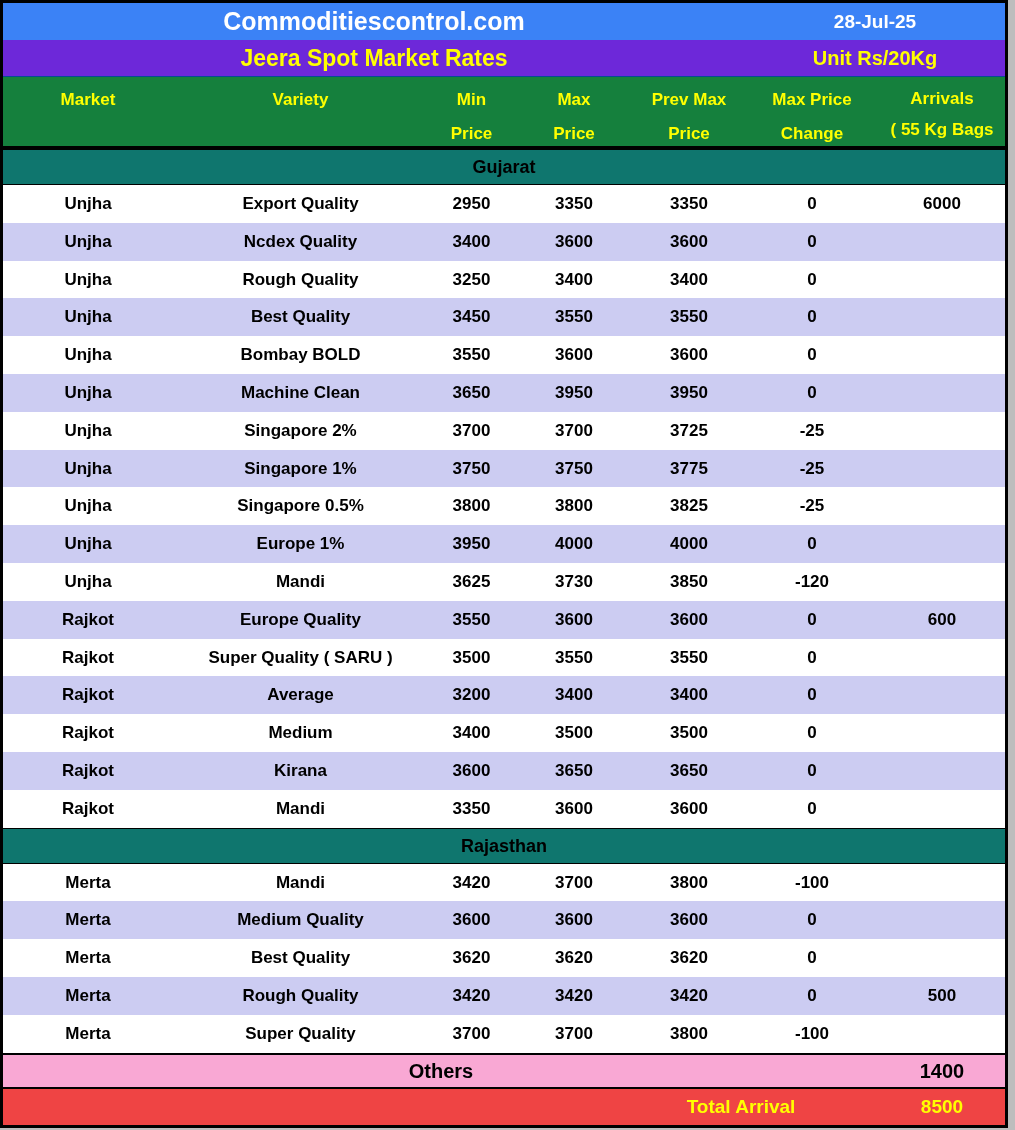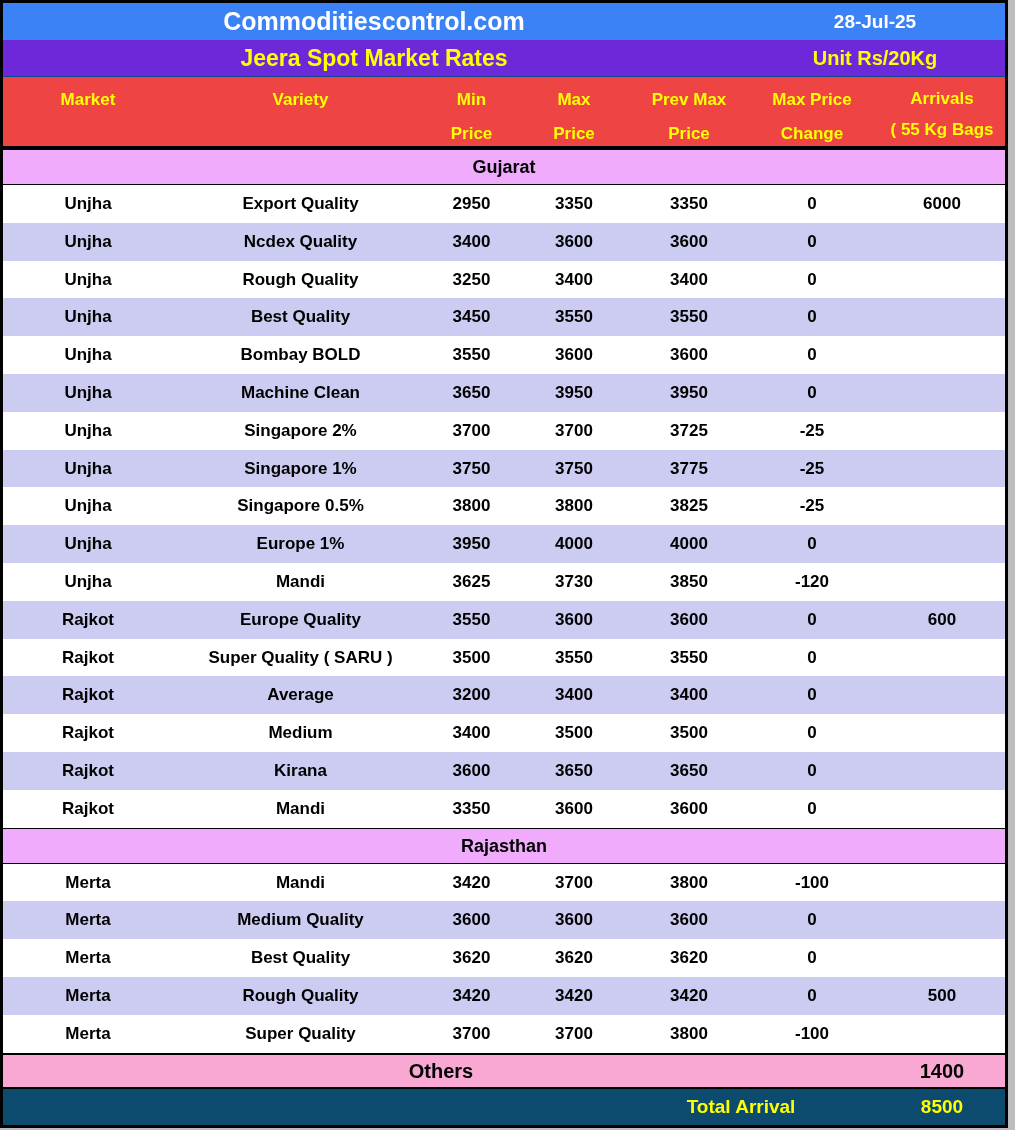--- a/index.html
+++ b/index.html
@@ -34,21 +34,21 @@
     display: flex;
     align-items: center;
   }
   .titlebar .left-span { width: 742px; text-align: center; }
   .titlebar .right-span { flex: 1; text-align: center; }
   .title { color: #ffff00; font-size: 23px; }
   .unit { color: #ffff00; font-size: 20px; }
   
   .colheader {
     height: 72px;
-    background: #ef4444;
+    background: #15803d;
     border-bottom: 3px solid #000;
     display: flex;
     overflow: hidden;
   }
   .colheader .hcell {
     color: #ffff00;
     font-size: 17px;
     text-align: center;
     padding-top: 6px;
     line-height: 34px;
@@ -60,21 +60,21 @@
   .c-market  { width: 170px; }
   .c-variety { width: 255px; }
   .c-min     { width: 87px;  }
   .c-max     { width: 118px; }
   .c-prev    { width: 112px; }
   .c-change  { width: 134px; }
   .c-arrivals{ width: 126px; }
   
   .section-row {
     height: 36px;
-    background: #f0abfc;
+    background: #0f766e;
     border-top: 1px solid #000;
     border-bottom: 1px solid #000;
     color: #000;
     font-size: 18px;
     text-align: center;
     line-height: 34px;
   }
   .data-row {
     height: 37.8px;
     background: #ffffff;
@@ -97,21 +97,21 @@
     border-bottom: 2px solid #000;
     display: flex;
     color: #000;
     font-size: 20px;
     line-height: 32px;
   }
   .others-row .others-label { width: 876px; text-align: center; }
   .others-row .others-value { width: 126px; text-align: center; }
   .footer-row {
     height: 36px;
-    background: #0c4a6e;
+    background: #ef4444;
     display: flex;
     line-height: 36px;
   }
   .footer-row .spacer { width: 600px; }
   .footer-row .total-label { width: 276px; text-align: center; color: #ffff00; font-size: 19px; }
   .footer-row .total-value { width: 126px; text-align: center; color: #ffff00; font-size: 19px; }
 </style>
 </head>
 <body>
 

